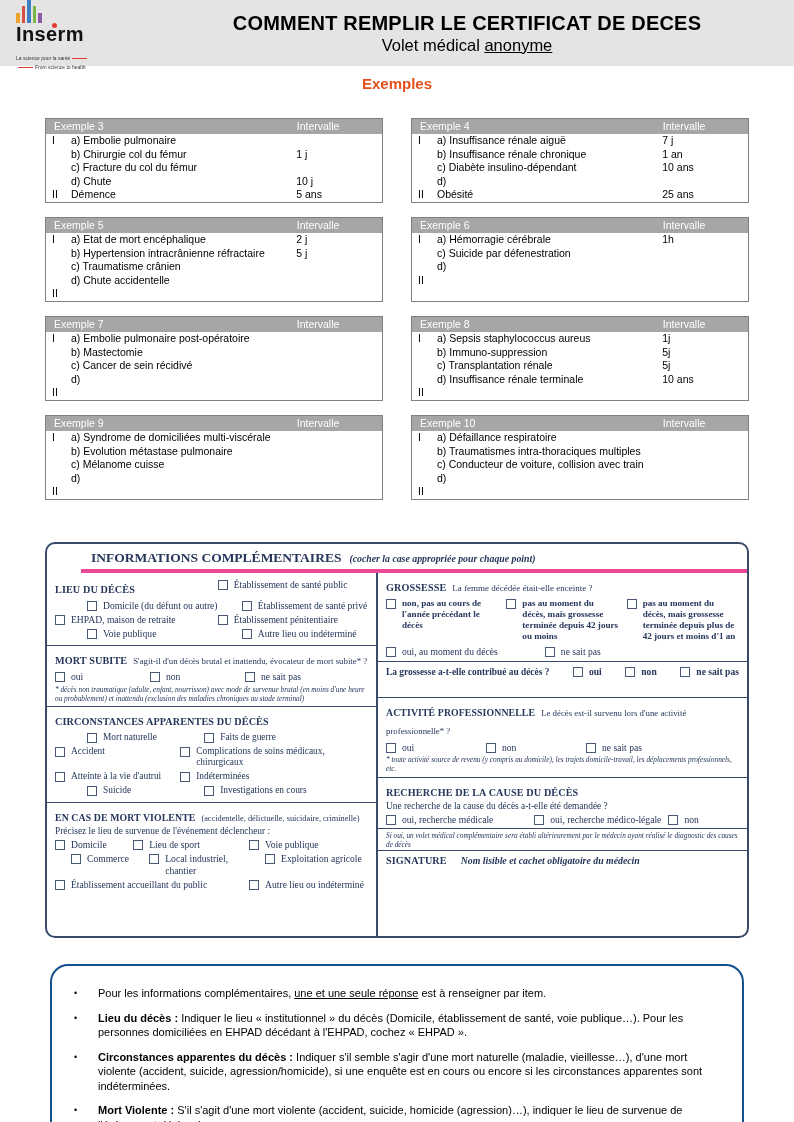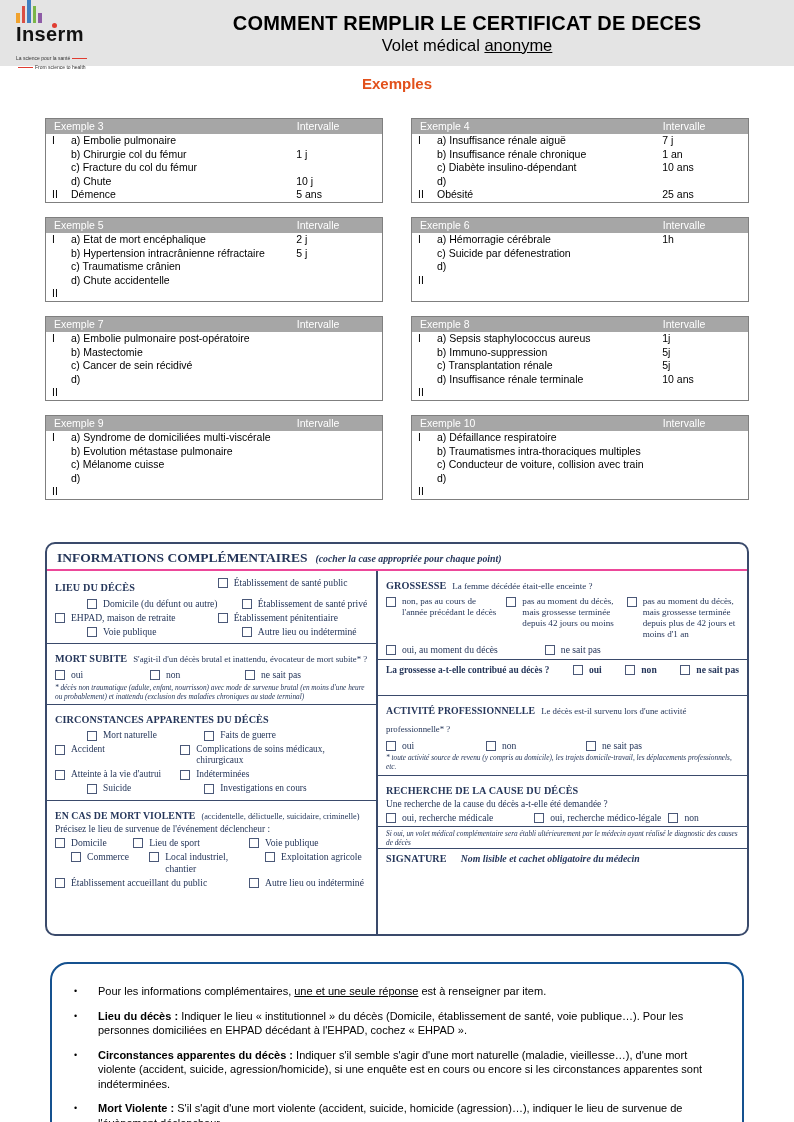--- a/index.html
+++ b/index.html
@@ -35,21 +35,21 @@
   .ex-head { background:#a6a6a6; color:#fff; display:flex; font-size:10.5px; height:15px; line-height:15px; padding-left:8px; }
   .ex-head .ex-title { flex:1; }
   .ex-row { display:flex; height:13.6px; line-height:13.6px; font-size:10.5px; padding-left:6px; }
   .ex-num { width:19px; flex:none; }
   .ex-label { flex:1; }
   .ex-val { width:26%; flex:none; }
 
   
   .form { margin:26px 45px 0; border:2px solid #3a4a6b; border-radius:10px; overflow:hidden;
           color:#25365a; font-family:"Liberation Serif", serif; }
-  .form-title-bar { padding:4px 10px 3px; border-bottom:2px solid #ec4899; }
+  .form-title-bar { padding:4px 10px 3px; border-bottom:4px solid #ec4899;margin-left:34px; }
   .ft  { font-weight:bold; font-size:13.5px; }
   .ftn { font-style:italic; font-weight:600; font-size:9.8px; margin-left:4px; }
   .form-cols { display:flex; align-items:flex-start; }
   .fcol { display:flex; flex-direction:column; }
   .fcol-left  { width:47%; }
   .fcol-right { width:53%; border-left:2px solid #3a4a6b; }
   .fsec { padding:4px 8px 3px; border-bottom:1.5px solid #3a4a6b; }
   .fsec.grow { border-bottom:none; flex:1; }
   .sect { font-weight:bold; font-size:10.2px; letter-spacing:.1px; }
   .sect.small { font-size:9.8px; }
@@ -73,21 +73,21 @@
   .opts-wide .o2 { width:38%; flex:none; }
   .opts-wide .o3 { flex:1; }
   .fnote { font-size:7.3px; font-style:italic; line-height:1.25; margin-top:2px; }
   .fnote-bar { border-top:1px solid #3a4a6b; margin:3px -8px 0; padding:2px 8px 1px; font-size:7.3px; font-style:italic; }
   .mv-row { display:flex; margin:2.5px 0; }
   .mv1 { width:25%; flex:none; } .mv2 { width:37%; flex:none; } .mv3 { flex:1; }
   .mv-a { width:62%; flex:none; } .mv-b { flex:1; }
   .ind-sm { padding-left:16px; }
   .intro { font-size:9.4px; margin-top:1px; }
   .g3 { display:flex; gap:8px; margin-top:3px; }
-  .g3 .opt { width:33%; font-size:9.1px; }
+  .g3 .opt { width:33%; font-size:9.1px;font-weight:bold; }
   .gmid { display:flex; margin:4px 0 3px; }
   .gmid .opt:first-child { width:45%; flex:none; }
   .contrib { border-top:1.5px solid #3a4a6b; margin:3px -8px 17px; padding:4px 8px 2px; display:flex; justify-content:space-between; align-items:center;font-weight:bold; }
   .contrib .cq { font-size:9.4px; }
   .contrib .opt { font-size:9.6px; }
   .sig-line { display:flex; align-items:baseline; }
   .sig-note { font-style:italic; font-weight:600; font-size:9.8px; margin-left:14px; }
 
   
   .notes-box { margin:26px 50px 0; border:2px solid #15518f; border-radius:18px; padding:10px 22px 12px; }

